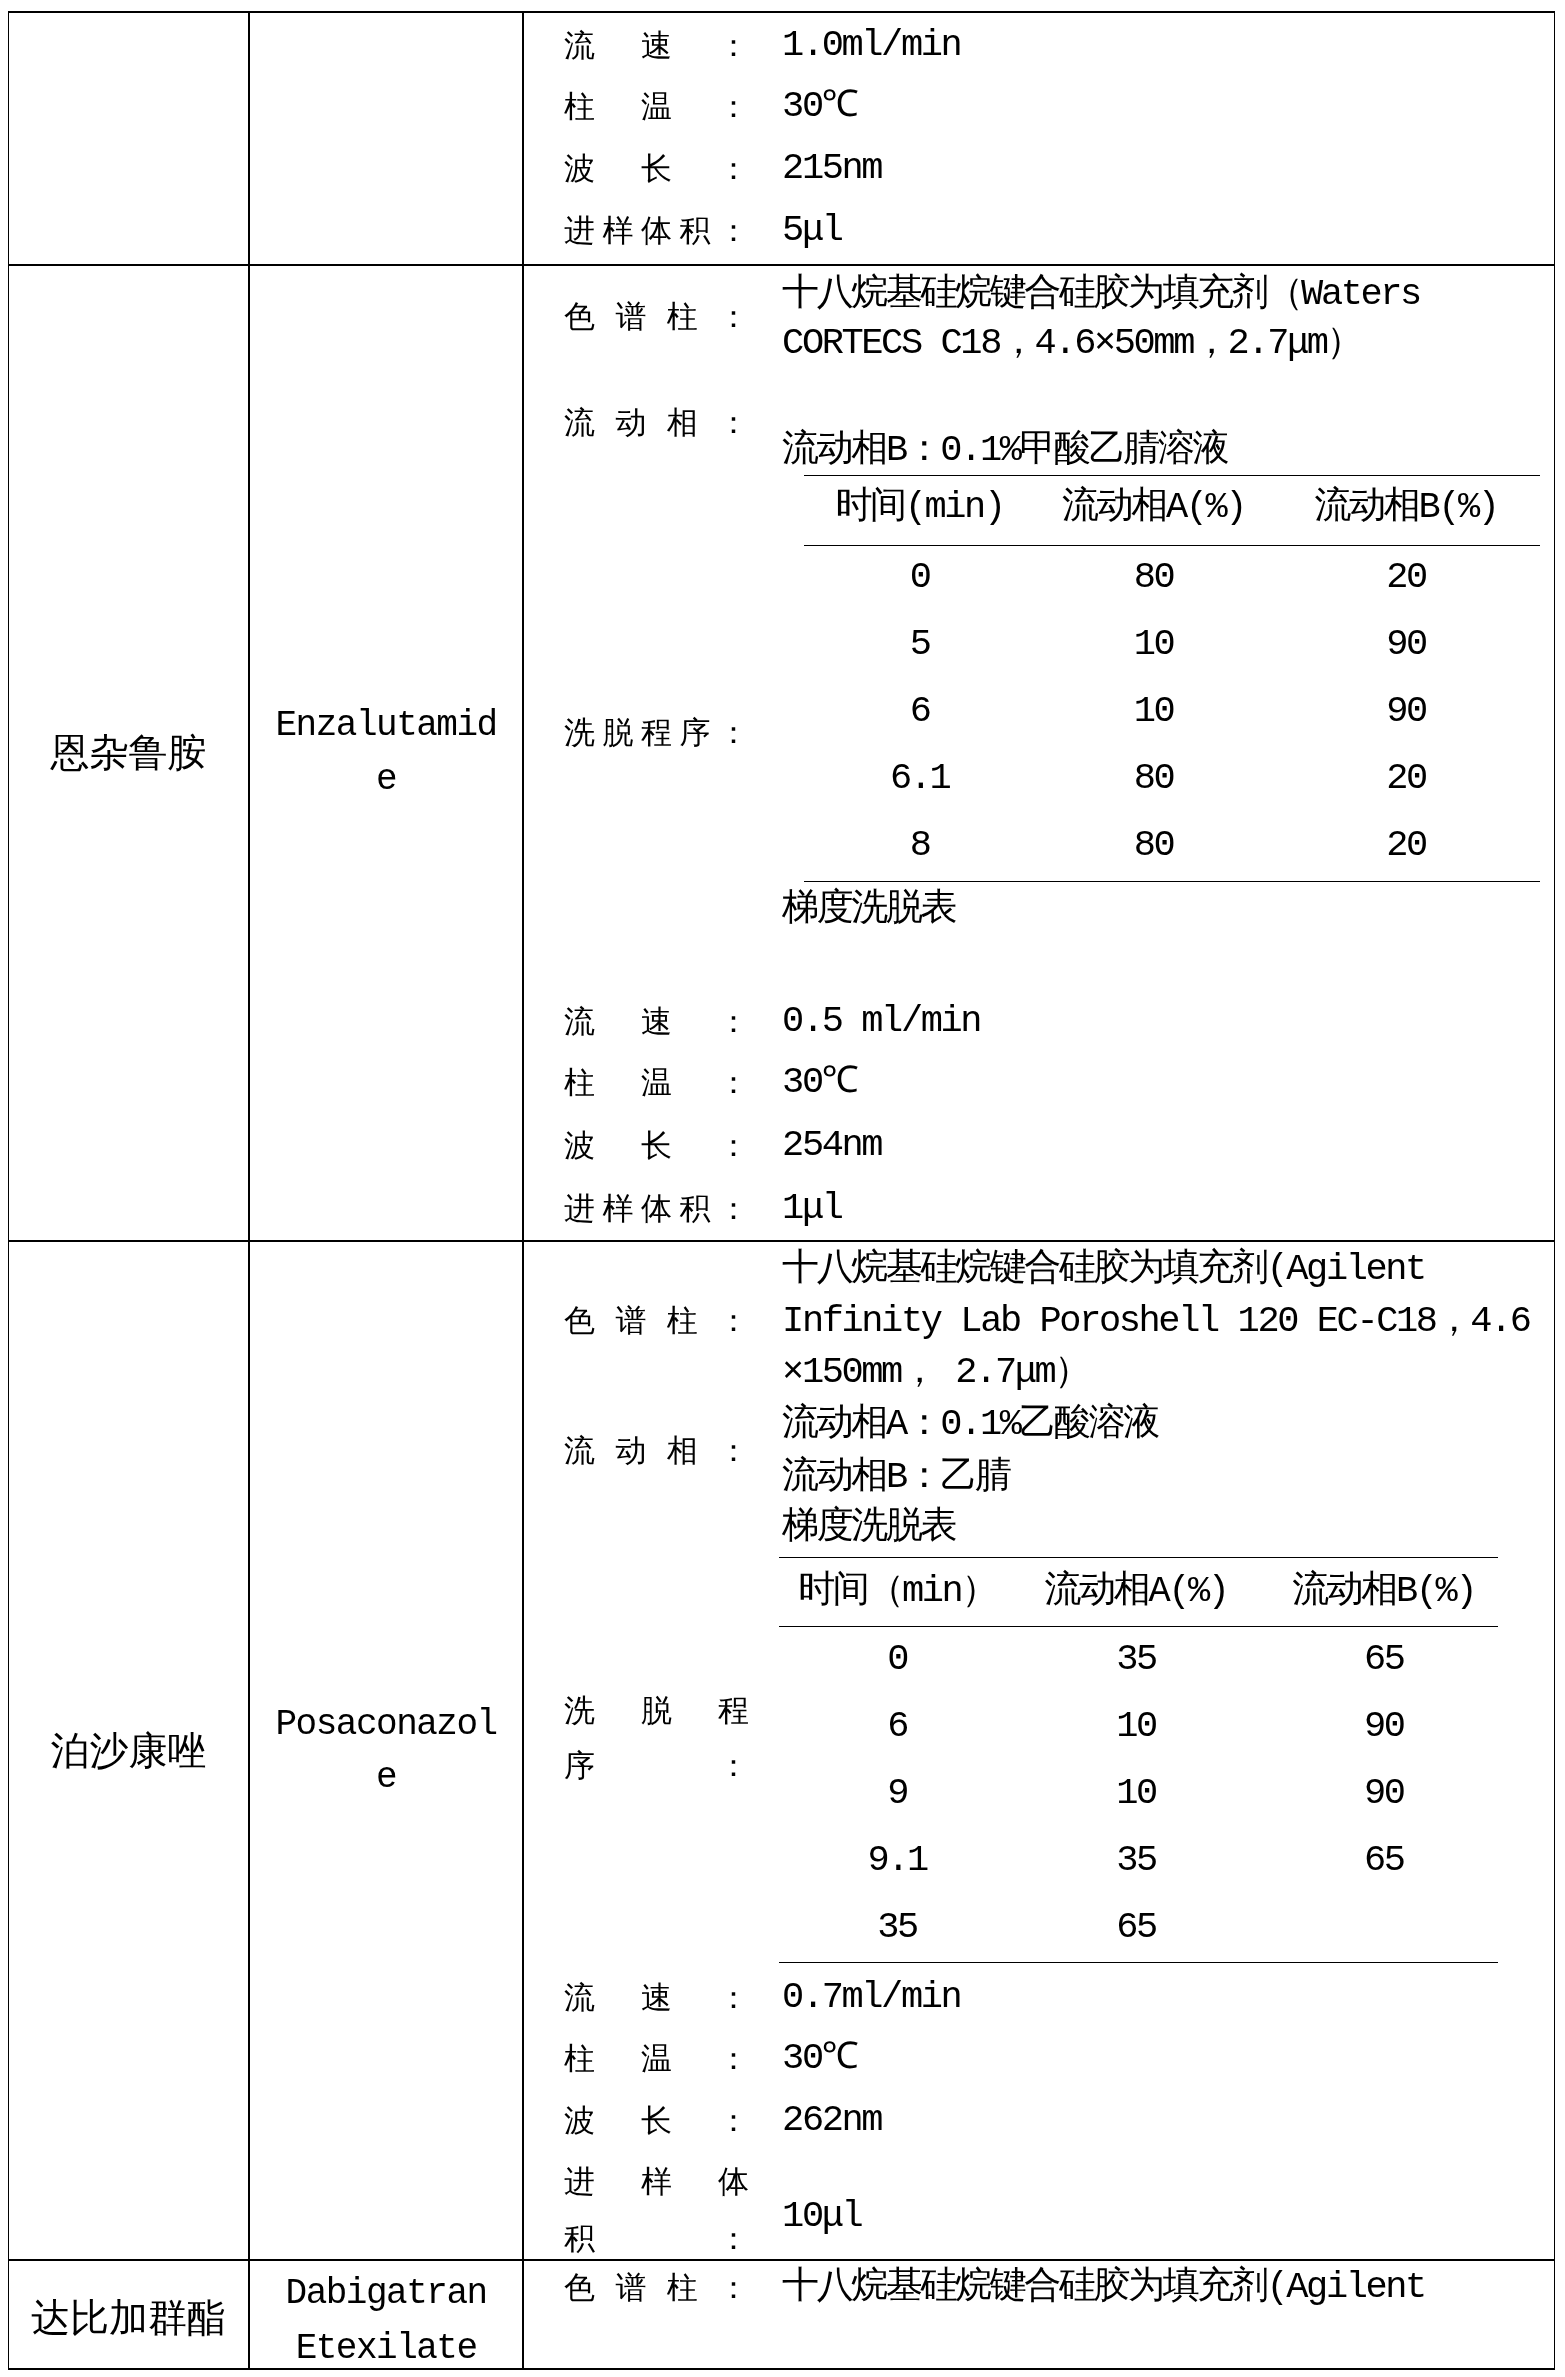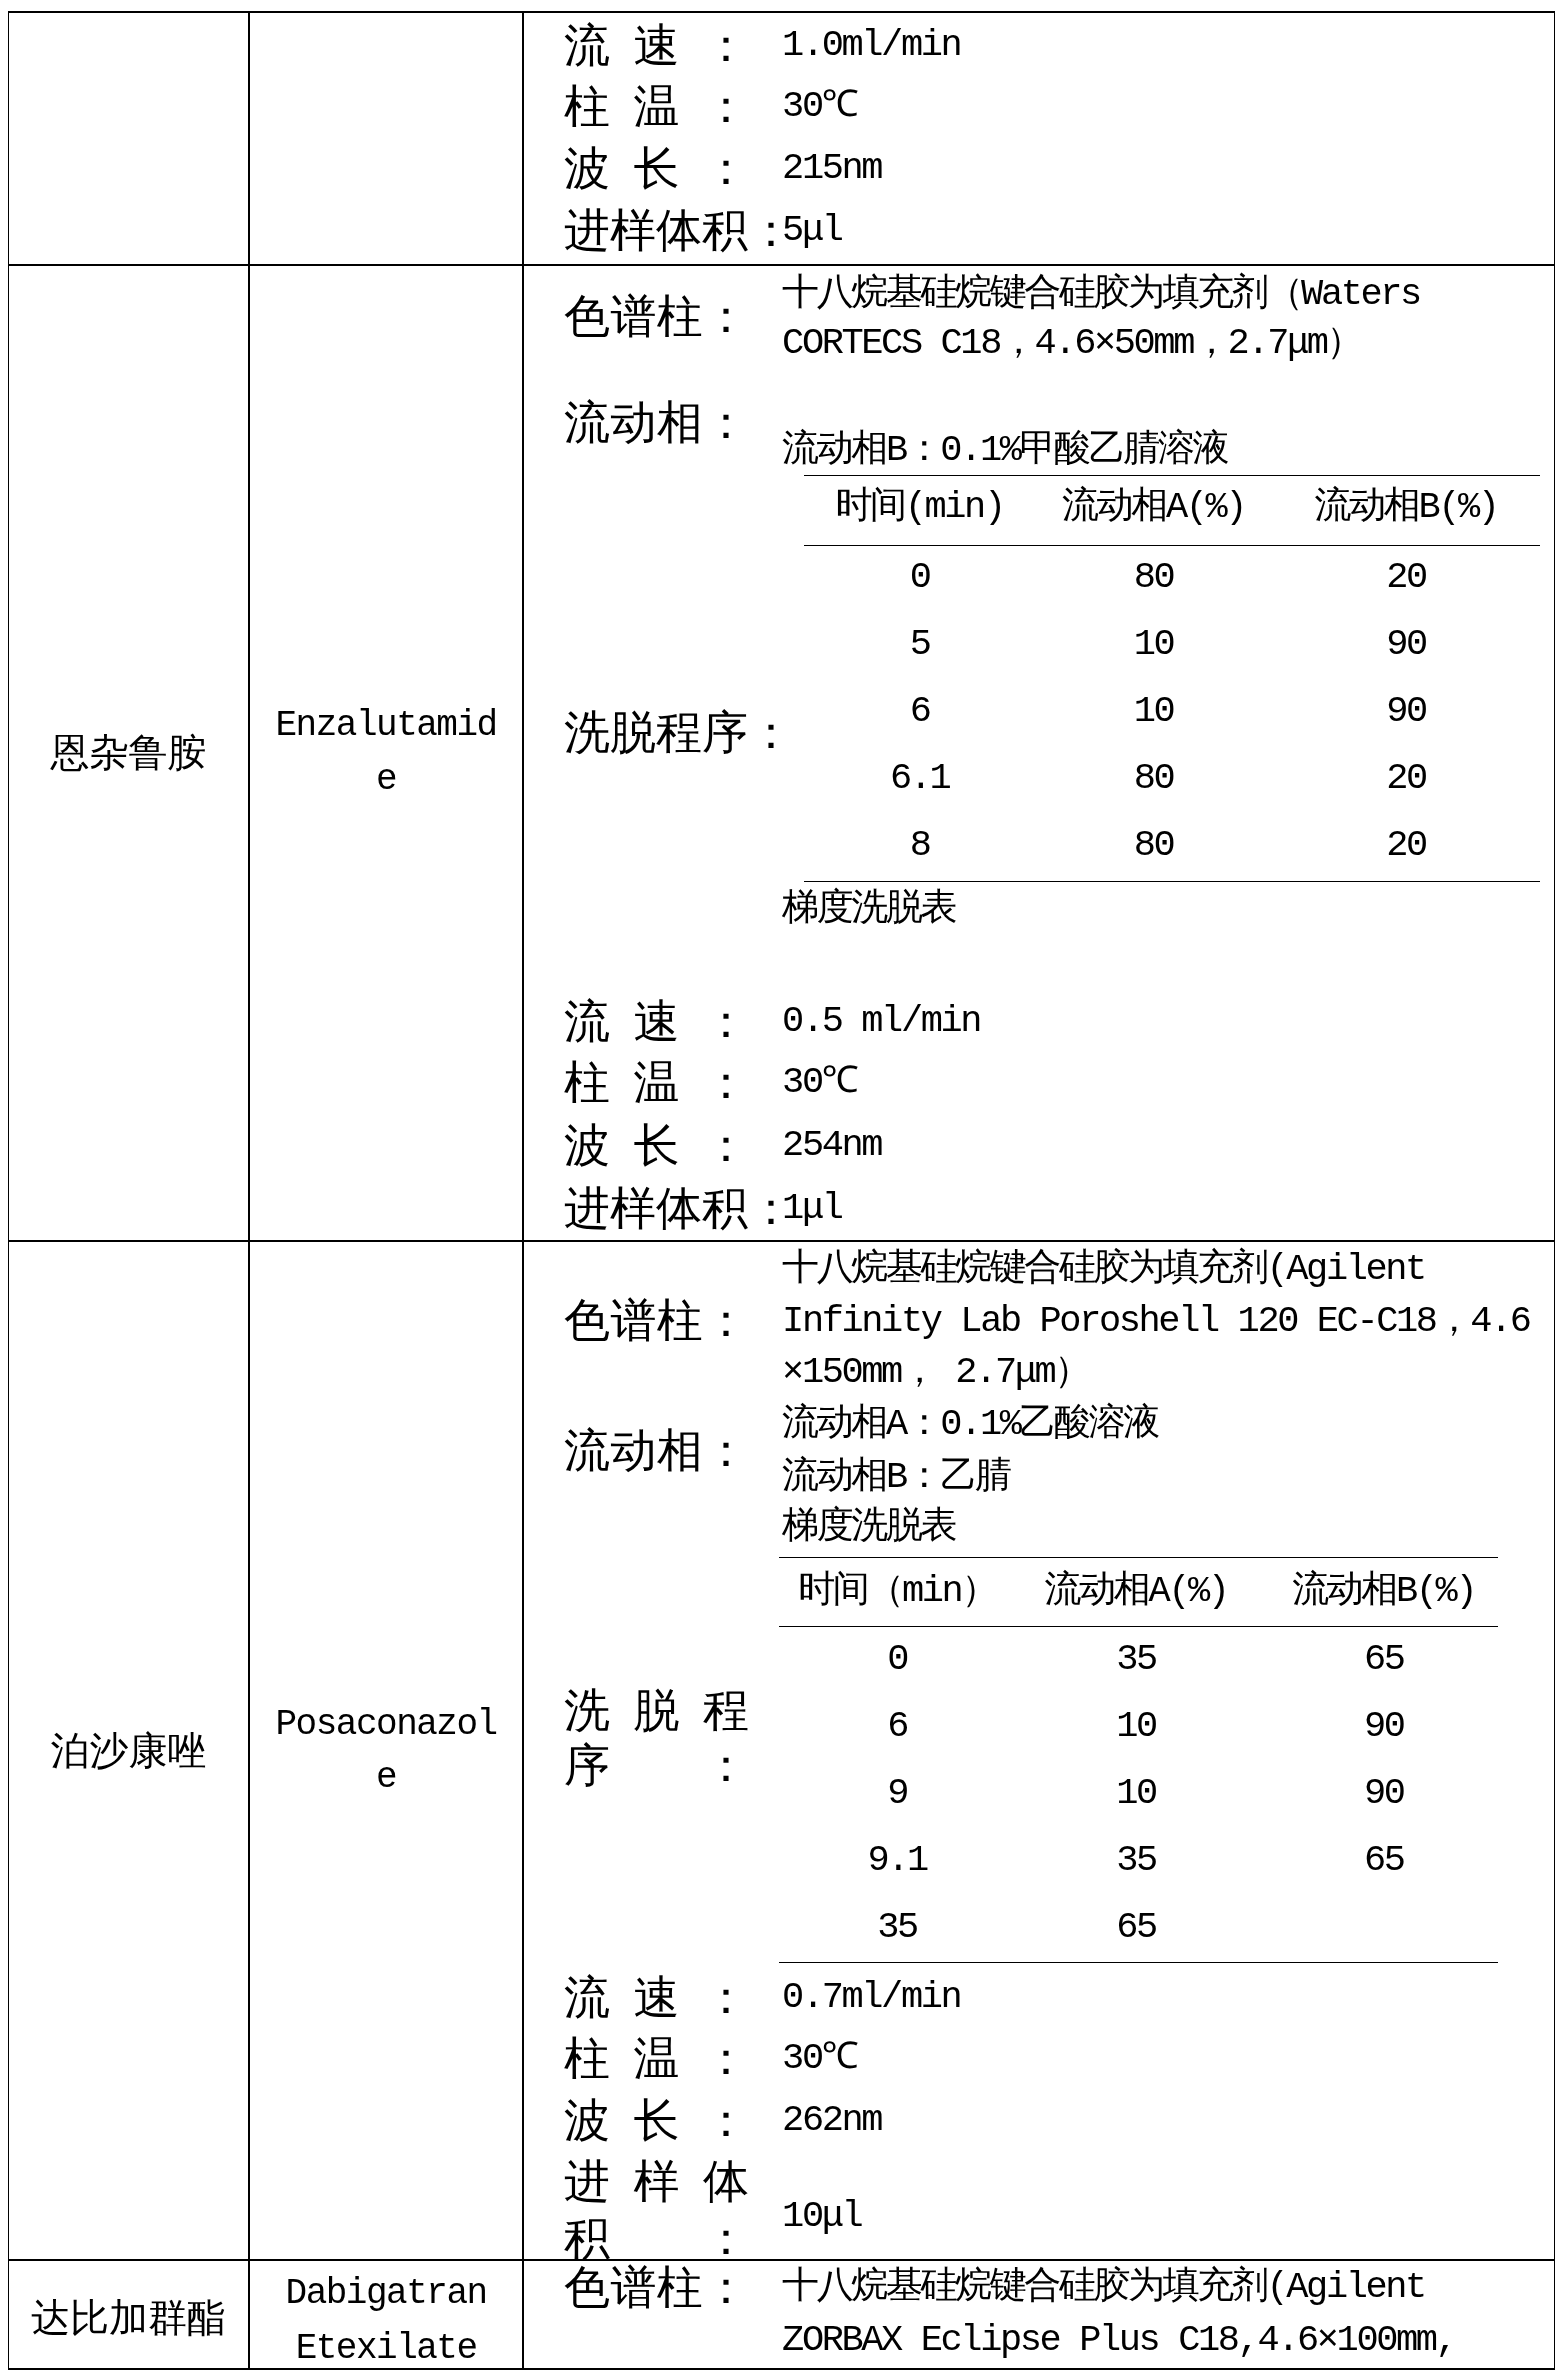--- a/index.html
+++ b/index.html
@@ -35,21 +35,21 @@
     .ln {
       position: absolute;
       height: 49px;
       line-height: 49px;
       white-space: nowrap;
     }
     .lbl {
       left: 555px;
       width: 185px;
       font-family: "Liberation Serif", serif;
-      font-size: 46px;
+      font-size: 31px;
       text-align: justify;
       text-align-last: justify;
     }
     .val {
       left: 773px;
       font-family: "Liberation Mono", monospace;
       font-size: 37px;
       letter-spacing: -2.4px;
     }
     .cn {
@@ -248,17 +248,16 @@
   <div class="row last" style="top:2259px;height:111px;">
     <div class="vsep s1"></div>
     <div class="vsep s2"></div>
 
     <div class="ln cn" style="top:32px;">达比加群酯</div>
     <div class="ln en" style="top:8.1px;">Dabigatran</div>
     <div class="ln en" style="top:63px;">Etexilate</div>
 
     <div class="ln lbl" style="top:2.4px;">色谱柱：</div>
     <div class="ln val" style="top:2.4px;">十八烷基硅烷键合硅胶为填充剂(Agilent</div>
-    <div class="ln val" style="top:55px;">ZORBAX Eclipse Plus C18,4.6×100mm,</div>
   </div>
 
 </div>
 
 
 </body></html>

